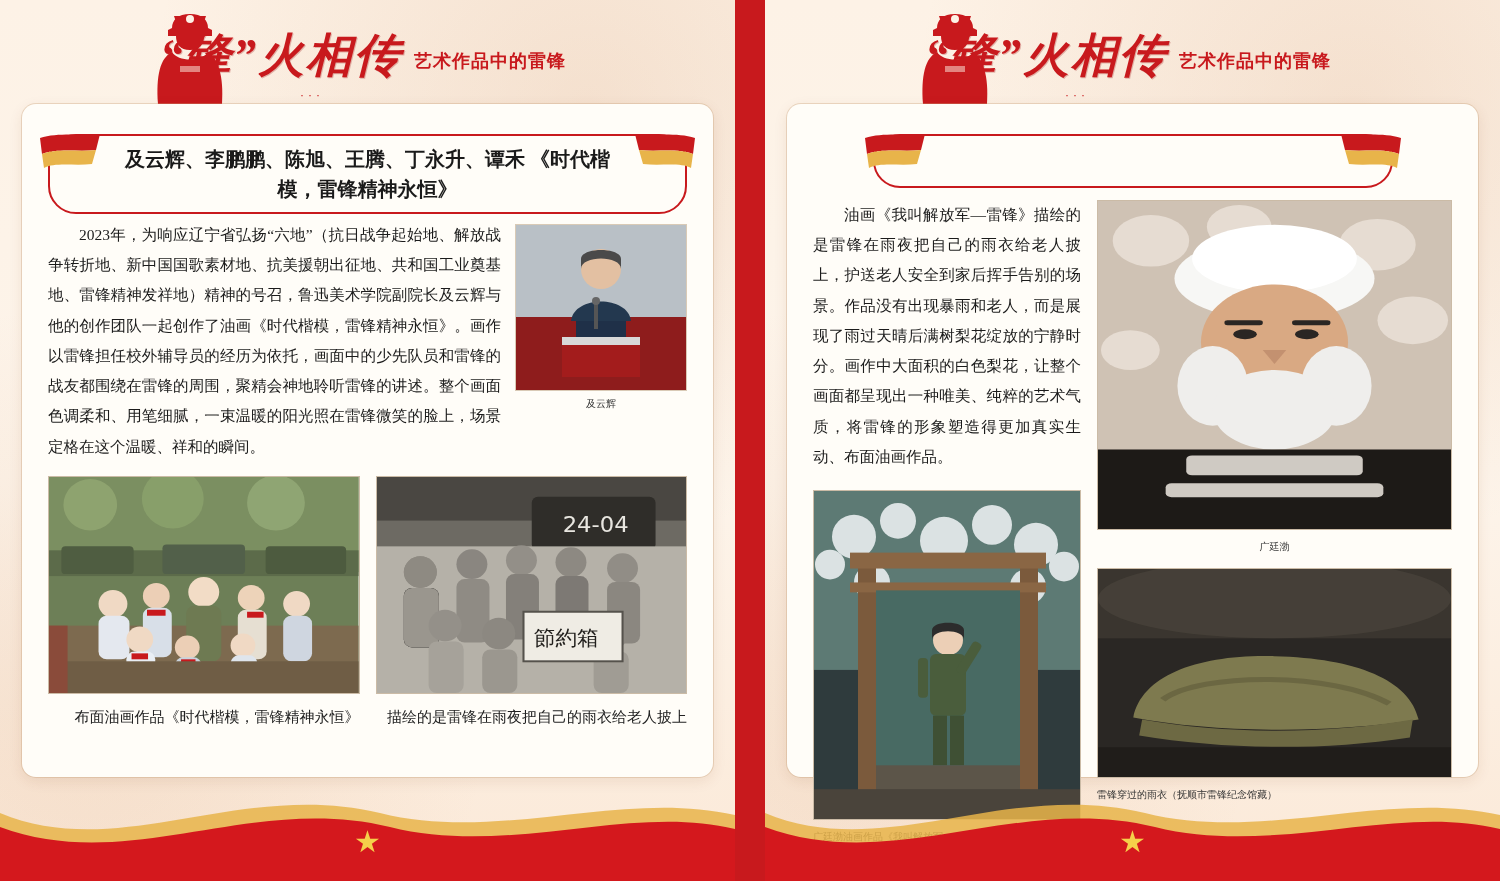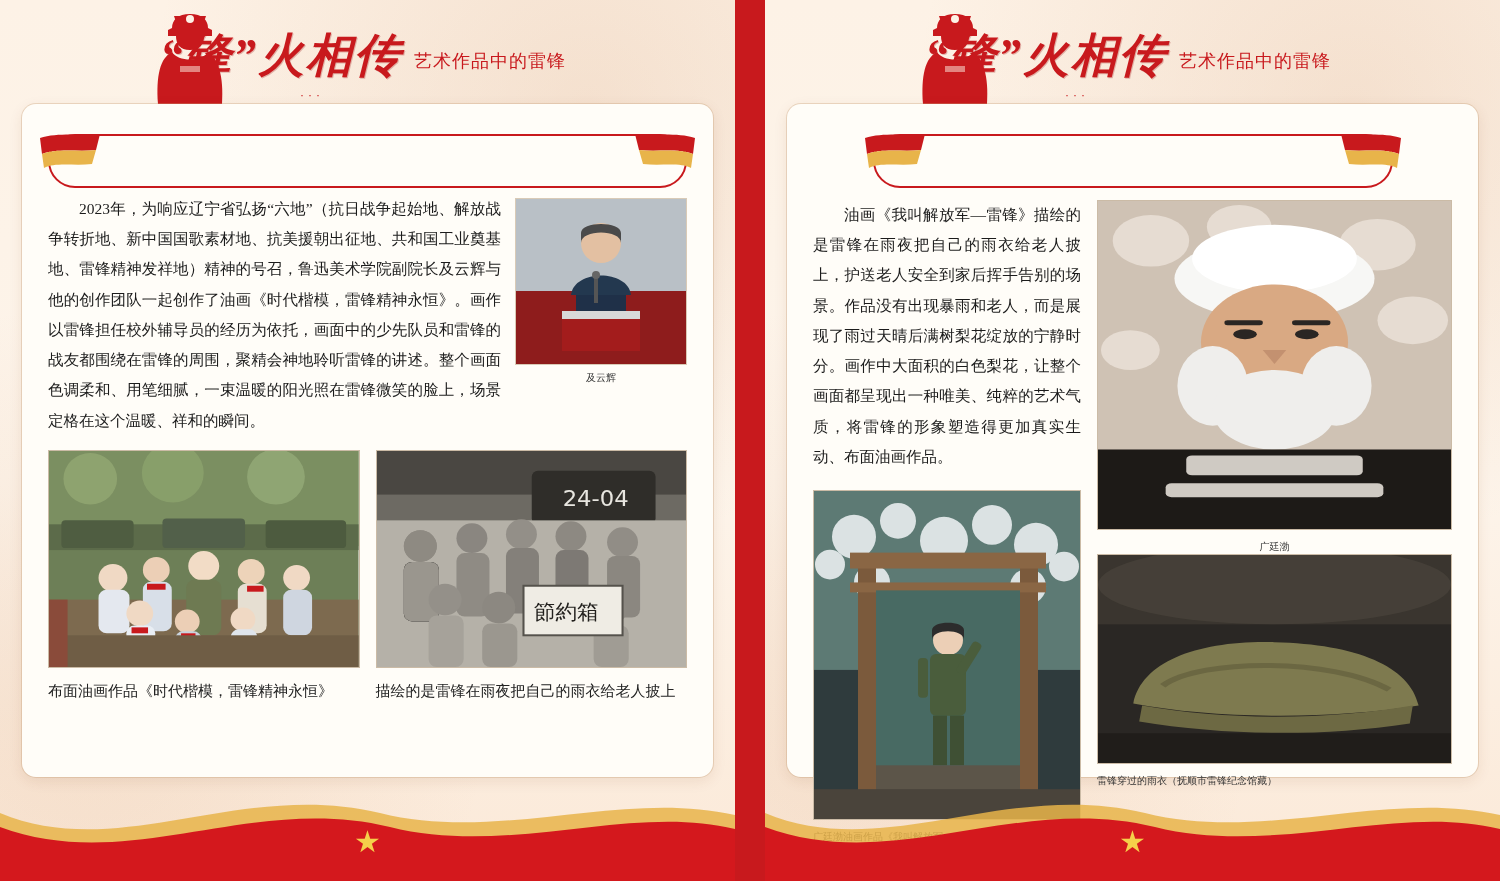--- a/index.html
+++ b/index.html
@@ -39,21 +39,21 @@
   
   .masthead{position:relative;height:112px;display:flex;align-items:center;padding-left:140px;}
   .soldier{position:absolute;left:150px;top:6px;width:80px;height:100px;}
   .title-wrap{display:flex;align-items:flex-end;gap:12px;margin-left:20px;}
   .main-title{
     font-family:"Liberation Serif","DejaVu Serif",serif;
     font-size:46px;font-weight:bold;color:#c8191d;letter-spacing:2px;
     font-style:italic;line-height:1;
     text-shadow:1px 1px 0 rgba(150,0,0,.25);
   }
-  .sub-title{font-size:18px;color:#c8191d;font-weight:normal;padding-bottom:6px;letter-spacing:1px;}
+  .sub-title{font-size:18px;color:#c8191d;font-weight:bold;padding-bottom:6px;letter-spacing:1px;}
   .title-dots{position:absolute;left:300px;top:88px;color:#c8191d;font-size:12px;letter-spacing:4px;}
   
   .card{
     position:absolute;left:22px;right:22px;top:104px;bottom:104px;
     background:#fffdf8;
     border-radius:14px;
     box-shadow:0 0 0 1px rgba(200,160,120,.35), 0 4px 14px rgba(120,60,20,.10);
     padding:18px 26px 10px 26px;
     box-sizing:border-box;
   }
@@ -78,21 +78,21 @@
     font-family:"Liberation Serif","DejaVu Serif",serif;}
   .para{text-indent:2em;margin:0;}
   .portrait-float{float:right;margin:4px 0 6px 14px;width:170px;}
   .portrait-float.left-page{width:172px;}
   .figimg{width:100%;display:block;border:1px solid #d9cab6;box-sizing:border-box;}
   .figcap{font-size:10px;color:#333;text-align:center;margin-top:5px;line-height:1.5;}
   .figcap.left-align{text-align:left;}
   .clearfix::after{content:"";display:block;clear:both;}
   
   .img-row{display:flex;gap:16px;margin-top:14px;}
-  .img-cell{flex:1;}
+  .img-cell{flex:1;text-align:right;}
   .img-cell .ph{width:100%;height:218px;border:1px solid #cbbba6;box-sizing:border-box;}
   .img-cell .cap{font-size:15px;color:#222;margin-top:7px;line-height:1.55;}
   
   .right-grid{display:flex;gap:16px;}
   .right-left{flex:0 0 268px;}
   .right-right{flex:1;}
   .tall-img{width:100%;height:330px;border:1px solid #cbbba6;box-sizing:border-box;}
   .med-img{width:100%;height:210px;border:1px solid #cbbba6;box-sizing:border-box;}
   
   .wave{position:absolute;left:0;right:0;bottom:0;height:110px;}
@@ -183,20 +183,21 @@
       </div>
       <div class="title-dots">···</div>
     </div>
 
     <div class="card">
       <div class="ribbon">
         <svg class="ribbon-flag l" viewBox="0 0 64 38">
           <path d="M2 6 C20 0 44 4 62 2 L58 18 C40 20 18 16 4 22 Z" fill="#c8191d"></path>
           <path d="M4 22 C18 16 40 20 58 18 L54 32 C36 34 16 30 6 36 Z" fill="#e8b44a"></path>
         </svg>
+        <div class="ribbon-text">及云辉、李鹏鹏、陈旭、王腾、丁永升、谭禾 《时代楷模，雷锋精神永恒》</div>
         <svg class="ribbon-flag r" viewBox="0 0 64 38">
           <path d="M2 6 C20 0 44 4 62 2 L58 18 C40 20 18 16 4 22 Z" fill="#c8191d"></path>
           <path d="M4 22 C18 16 40 20 58 18 L54 32 C36 34 16 30 6 36 Z" fill="#e8b44a"></path>
         </svg>
       </div>
 
       <div class="body-col clearfix">
         <div class="portrait-float left-page">
           <svg class="figimg" viewBox="0 0 170 165">
             <rect width="170" height="165" fill="#cfd4d8"></rect>
@@ -401,21 +402,21 @@
               </g>
               <path d="M112 150 L128 150 L120 164 Z" fill="#c39170"></path>
               <rect x="0" y="250" width="240" height="80" fill="#1d1a17"></rect>
               <g fill="#cfcac3">
                 <rect x="60" y="256" width="120" height="20" rx="4"></rect>
                 <rect x="46" y="284" width="148" height="14" rx="4"></rect>
               </g>
             </svg>
             <div class="figcap">广廷渤</div>
           </div>
-          <div style="margin-top:0;">
+          <div style="margin-top:14px;">
             <svg class="med-img" viewBox="0 0 240 210" preserveAspectRatio="none">
               <rect width="240" height="210" fill="#2a2724"></rect>
               <rect y="0" width="240" height="70" fill="#3a352f"></rect>
               <ellipse cx="120" cy="30" rx="120" ry="40" fill="#4a443c" opacity=".7"></ellipse>
               <path d="M24 150 C30 106 70 86 120 88 C176 90 212 112 218 152 C160 166 80 166 24 150 Z" fill="#7e7a4f"></path>
               <path d="M44 132 C70 104 160 104 198 136" stroke="#6b6742" stroke-width="5" fill="none"></path>
               <path d="M30 152 C90 168 160 166 214 152 L212 170 C150 184 86 182 28 168 Z" fill="#6d6943"></path>
               <rect y="180" width="240" height="30" fill="#201d1a"></rect>
             </svg>
             <div class="figcap left-align" style="text-align:left;">雷锋穿过的雨衣（抚顺市雷锋纪念馆藏）</div>

